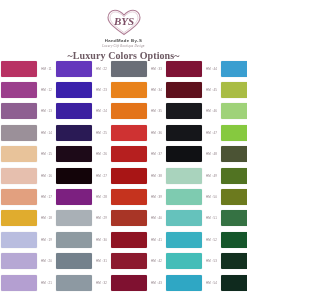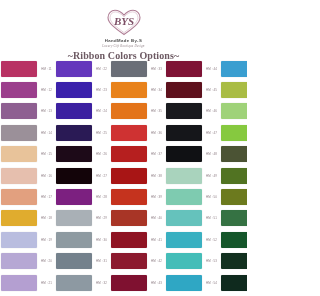--- a/index.html
+++ b/index.html
@@ -127,21 +127,21 @@
     <div class="logo-mark">
       <svg width="38" height="30" viewBox="0 0 38 30" xmlns="http://www.w3.org/2000/svg">
         <path d="M19 27.5 C10 21 3 16 3 10.4 C3 6.3 6.2 3.3 10 3.3 C13 3.3 16.2 4.9 19 8.2 C21.8 4.9 25 3.3 28 3.3 C31.8 3.3 35 6.3 35 10.4 C35 16 28 21 19 27.5 Z" fill="none" stroke="#b07f96" stroke-width="1.1"></path>
         <path d="M19 25.6 C11.2 19.9 5 15.4 5 10.6 C5 7.2 7.5 4.9 10.3 4.9 C13 4.9 15.9 6.5 19 10 C22.1 6.5 25 4.9 27.7 4.9 C30.5 4.9 33 7.2 33 10.6 C33 15.4 26.8 19.9 19 25.6 Z" fill="none" stroke="#c9a0b2" stroke-width="0.5"></path>
         <text x="19" y="17.5" text-anchor="middle" font-family="Liberation Serif, serif" font-size="11" font-style="italic" font-weight="bold" fill="#7d4f66">BYS</text>
       </svg>
     </div>
 
     <div class="brand-name">HandMade By-S</div>
     <div class="brand-tagline">Luxury Gift Boutique Design</div>
-    <div class="page-title">~Ribbon Colors Options~</div>
+    <div class="page-title">~Luxury Colors Options~</div>
   </div>
 
   <div class="palette">
 
   <div class="pal-col col-swatches">
         <div class="swatch-cell">
           <div class="swatch" style="background: rgb(184, 50, 99);"></div>
         </div>
         <div class="swatch-cell">
           <div class="swatch" style="background: rgb(155, 63, 140);"></div>

